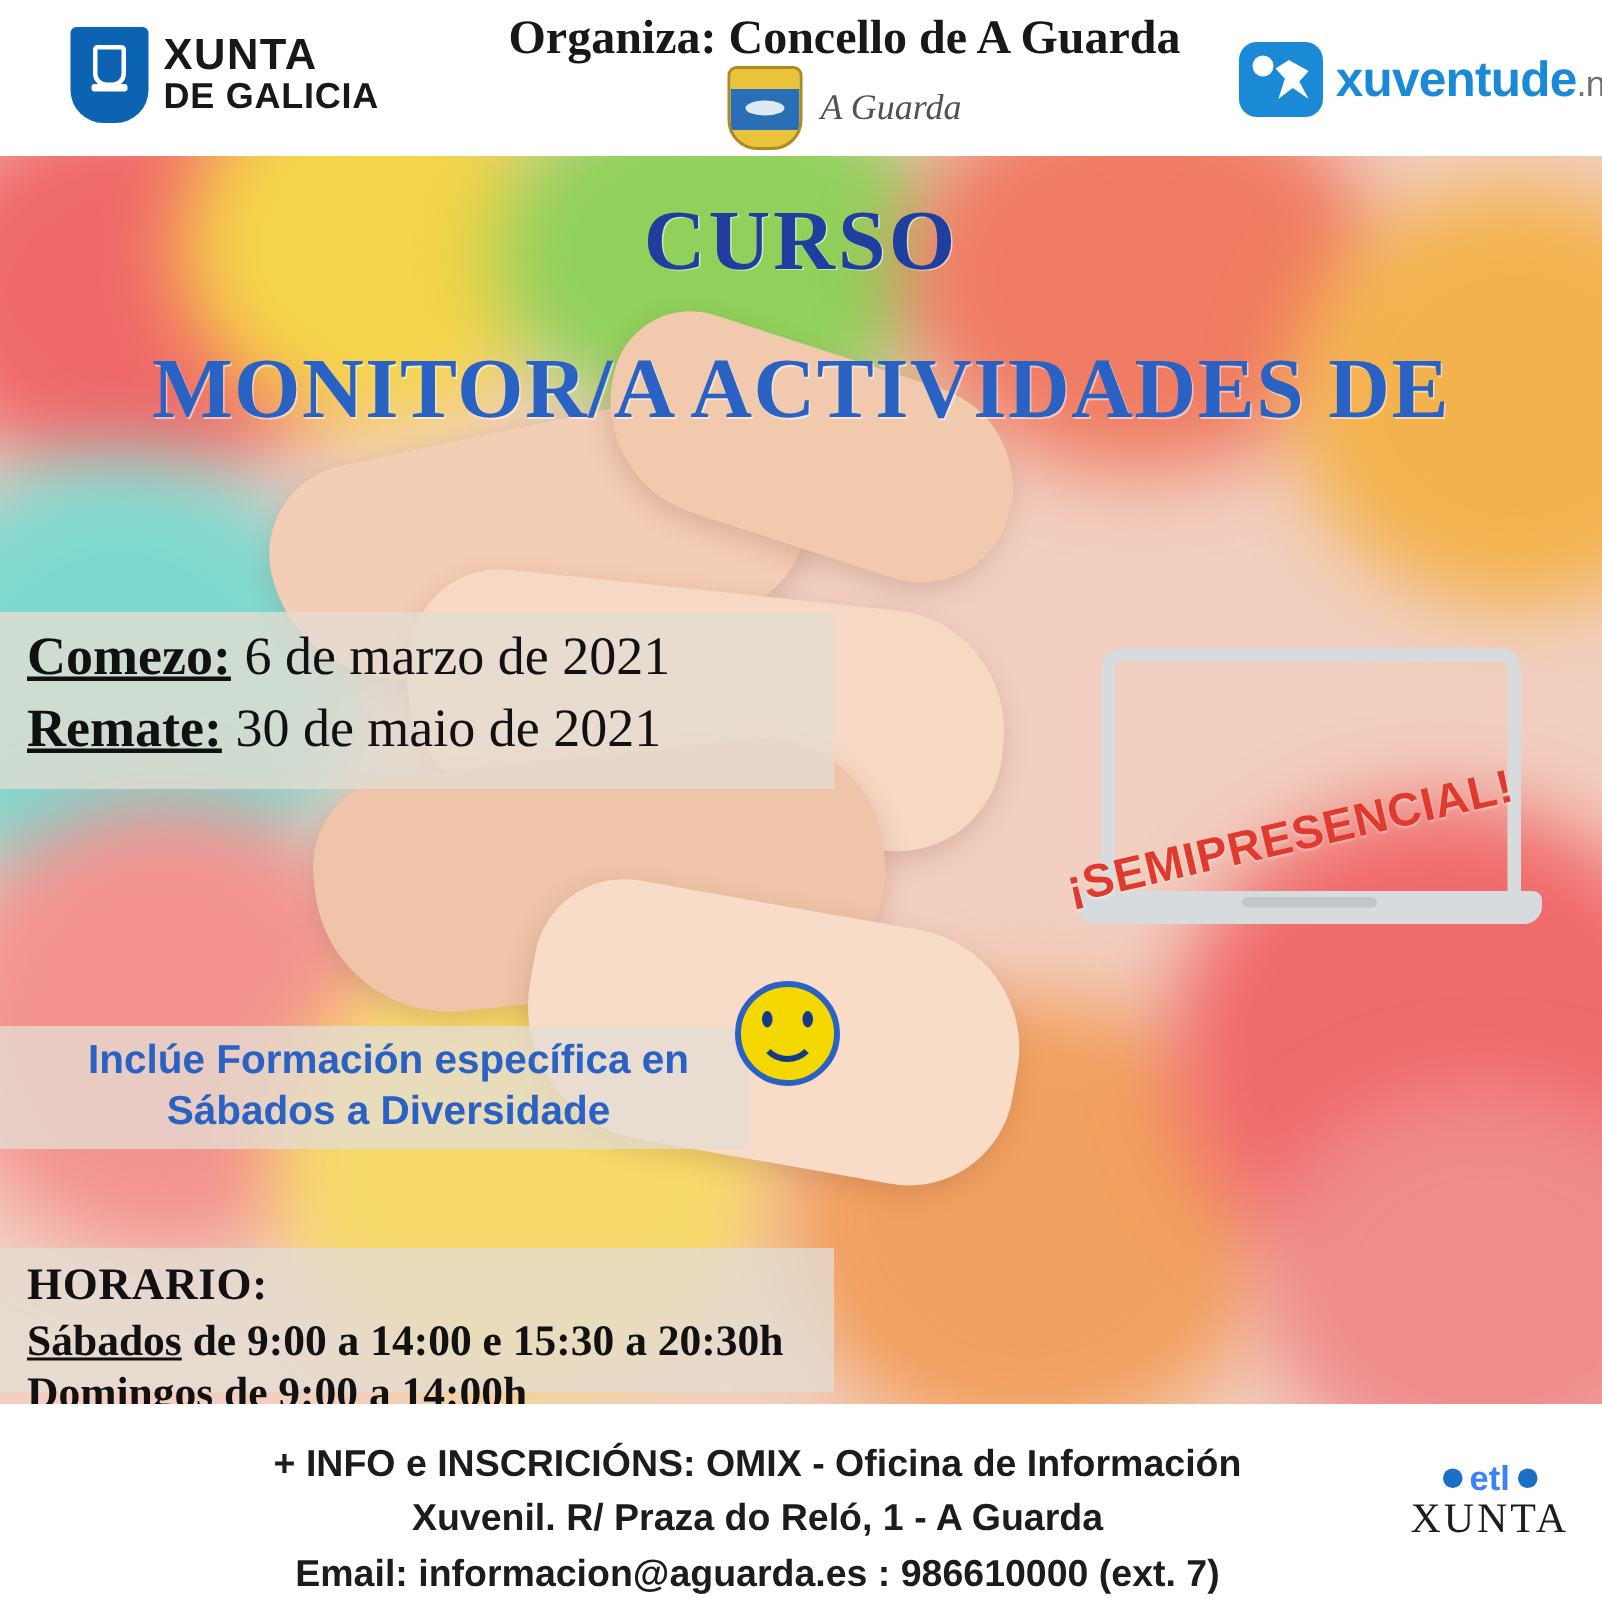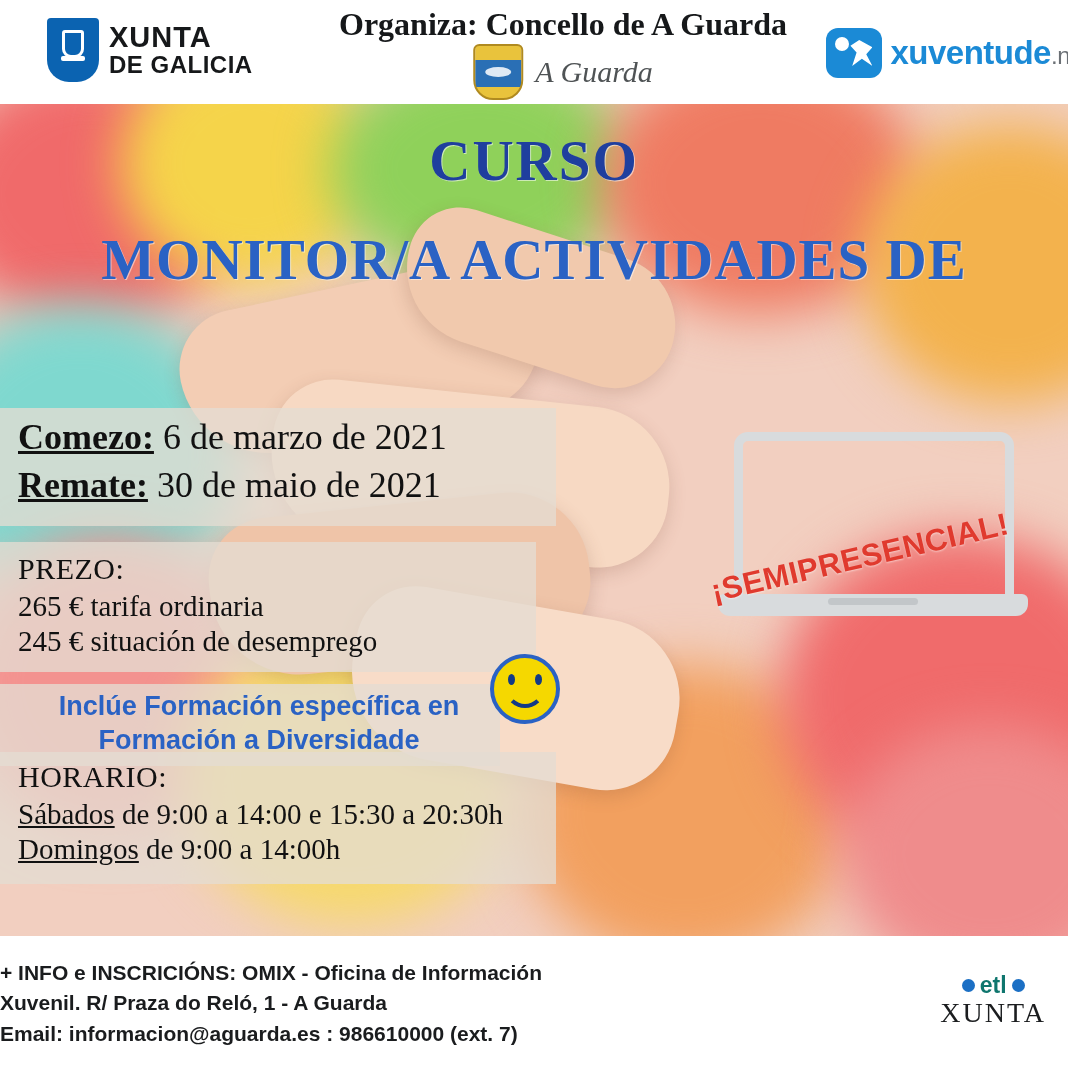--- a/index.html
+++ b/index.html
@@ -97,21 +97,21 @@
     content: "";
     position: absolute;
     left: 50%; top: 40%;
     transform: translateX(-50%);
     width: 26px; height: 10px;
     background: #ffffff;
     opacity: .85;
     border-radius: 50%;
   }
   .aguarda-name {
-    font-size: 30px;
+    font-size: 24px;
     font-style: italic;
     color: #4f5355;
     font-family: "Liberation Serif", serif;
   }
 
   .xuventude {
     position: absolute;
     right: 8px; top: 28px;
     display: flex;
     align-items: center;
@@ -266,24 +266,25 @@
   }
   .incl-line {
     font-family: "Liberation Sans", sans-serif;
     font-size: 27px;
     font-weight: bold;
     color: #2a62c4;
     line-height: 1.25;
   }
 
   .panel-horario {
-    left: 0; top: 740px;
-    width: 556px; height: 132px;
+    left: 0; top: 820px;
+    width: 556px; height: 96px;
     padding: 8px 0 0 18px;
     box-sizing: border-box;
+    font-weight: bold;
   }
   .horario-head {
     font-family: "Liberation Serif", serif;
     font-size: 30px;
     color: #111111;
     letter-spacing: 0.5px;
     margin-bottom: 4px;
   }
   .horario-row {
     font-family: "Liberation Serif", serif;
@@ -376,23 +377,23 @@
     position: absolute;
     left: 0; top: 936px;
     width: 1068px; height: 132px;
     background: #ffffff;
     z-index: 20;
   }
   .footer-text {
     position: absolute;
     left: 0; top: 22px;
     width: 1010px;
-    text-align: left;
+    text-align: center;
     font-family: "Liberation Sans", sans-serif;
-    font-size: 21px;
+    font-size: 25px;
     font-weight: bold;
     color: #1a1c1e;
     line-height: 1.45;
   }
   .koremi {
     position: absolute;
     right: 22px; top: 36px;
     text-align: center;
   }
   .koremi .etl {
@@ -403,21 +404,21 @@
   }
   .koremi .dot {
     width: 13px; height: 13px;
     border-radius: 50%;
     background: #1b6fc4;
   }
   .koremi .etl-text {
     font-family: "Liberation Sans", sans-serif;
     font-size: 23px;
     font-weight: bold;
-    color: #0f766e;
+    color: #3b82f6;
   }
   .koremi .name {
     font-family: "Liberation Serif", serif;
     font-size: 28px;
     letter-spacing: 2px;
     color: #1b1d1f;
     margin-top: -2px;
   }
 </style>
 </head>
@@ -481,29 +482,24 @@
     <div class="dates-line">
       <span class="lbl">Comezo:</span>
       <span>6 de marzo de 2021</span>
     </div>
     <div class="dates-line">
       <span class="lbl">Remate:</span>
       <span>30 de maio de 2021</span>
     </div>
   </div>
 
-  <div class="panel panel-price">
-    <div class="price-head">PREZO:</div>
-    <div class="price-row">265 € tarifa ordinaria</div>
-    <div class="price-row">245 € situación de desemprego</div>
-  </div>
 
   <div class="panel panel-incl">
     <div class="incl-line">Inclúe Formación específica en</div>
-    <div class="incl-line">Formación a Diversidade</div>
+    <div class="incl-line">Sábados a Diversidade</div>
   </div>
 
   <div class="smiley">
     <span class="eye l"></span>
     <span class="eye r"></span>
     <span class="mouth"></span>
   </div>
 
   <div class="panel panel-horario">
     <div class="horario-head">HORARIO:</div>

